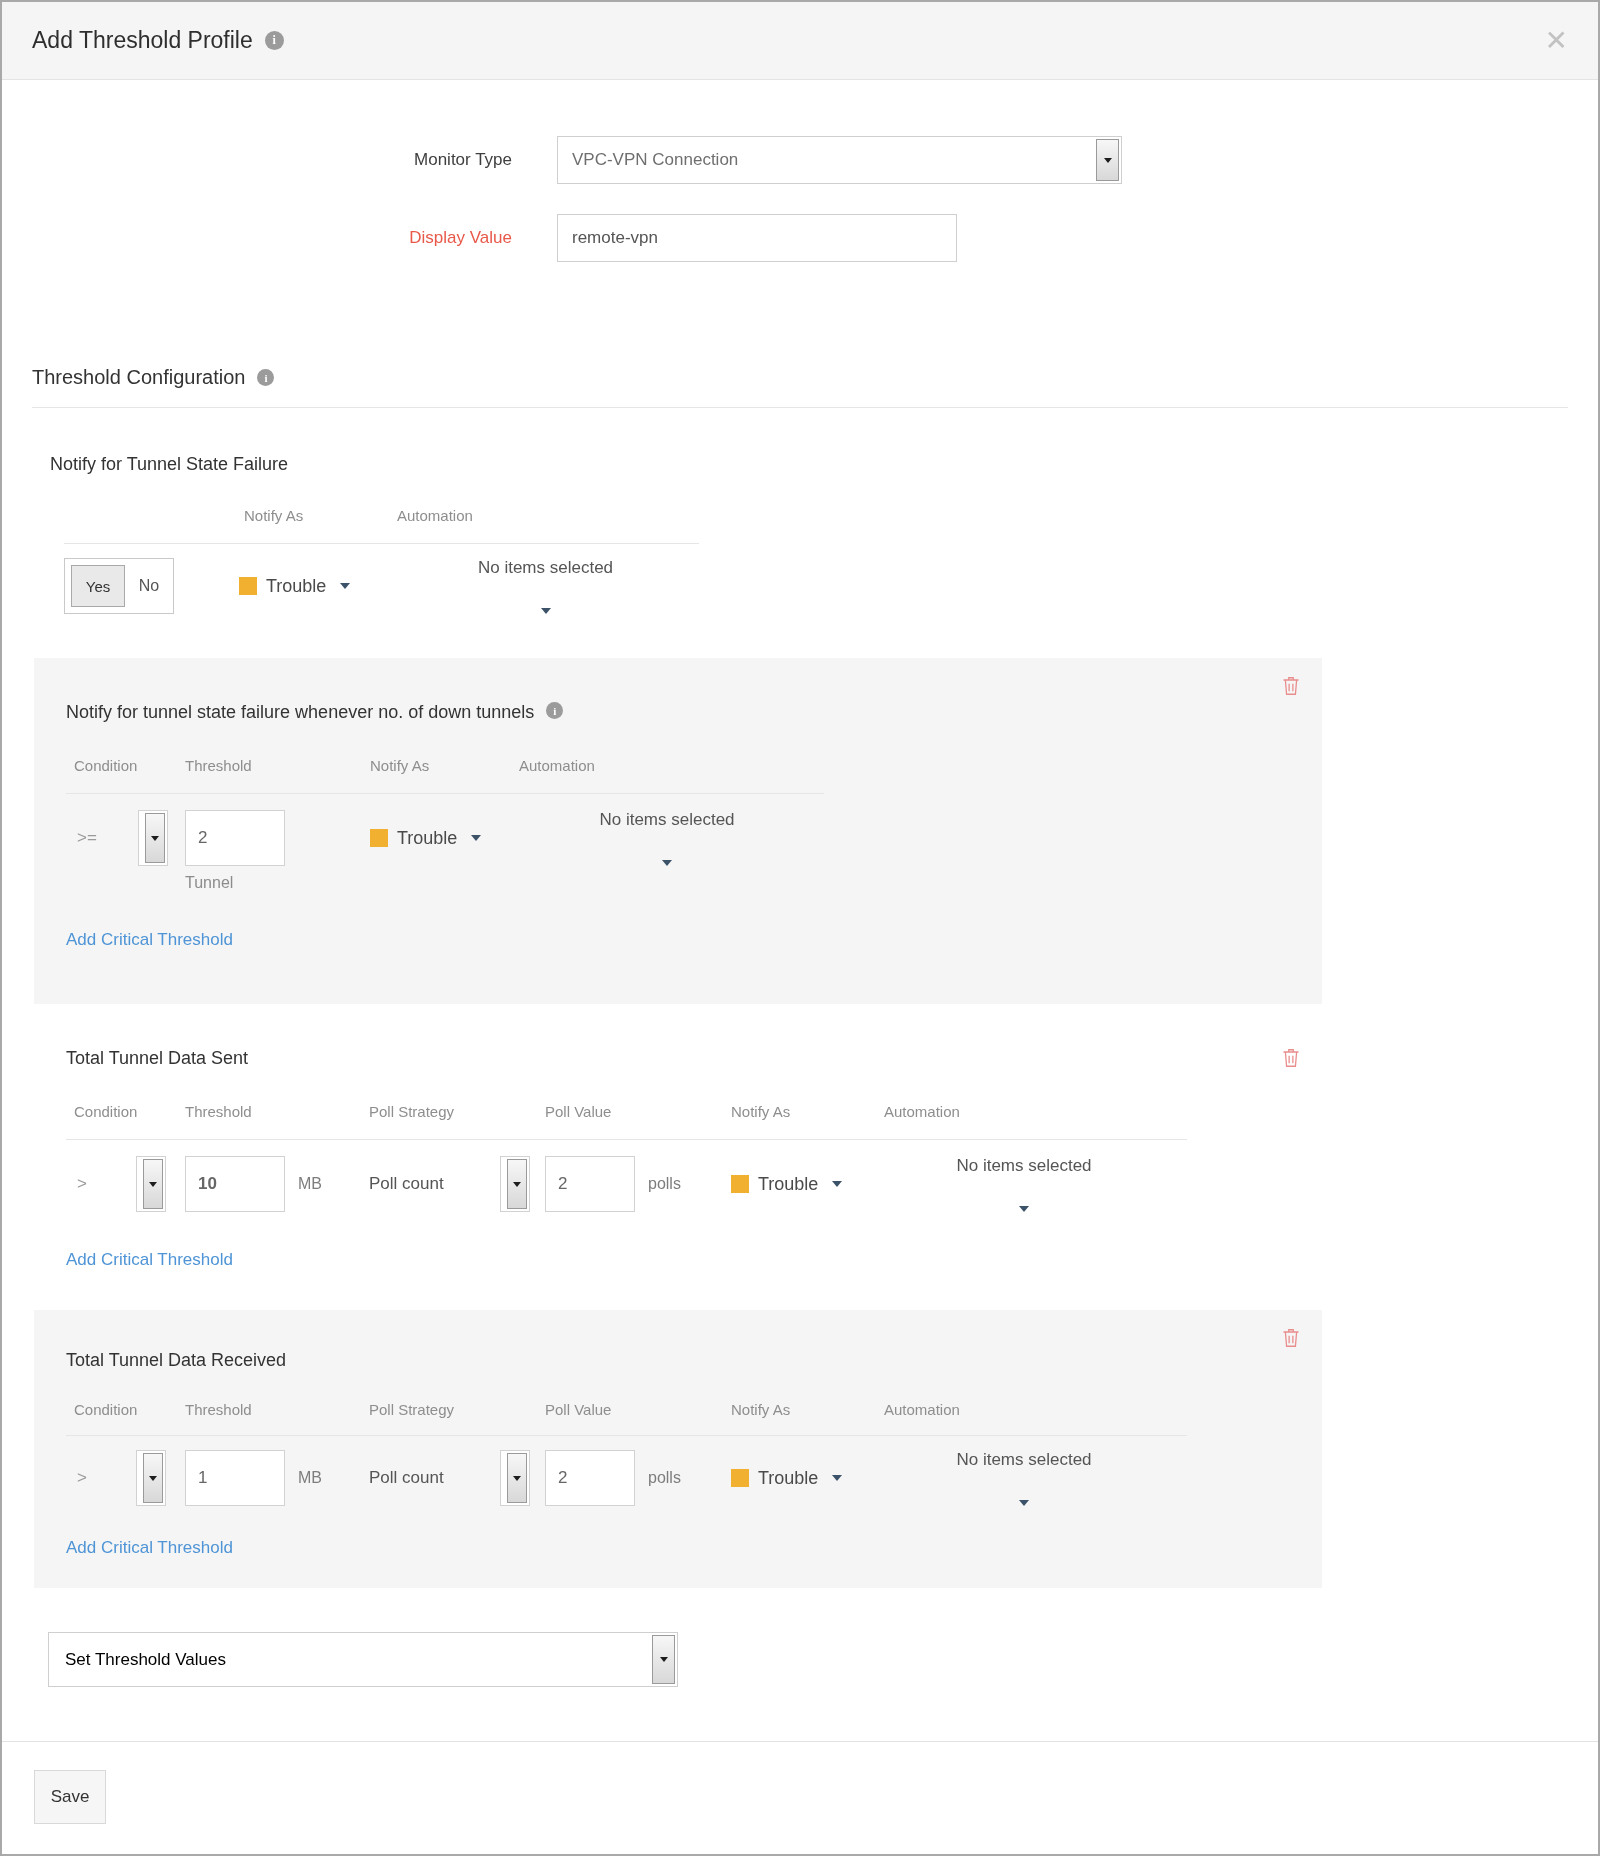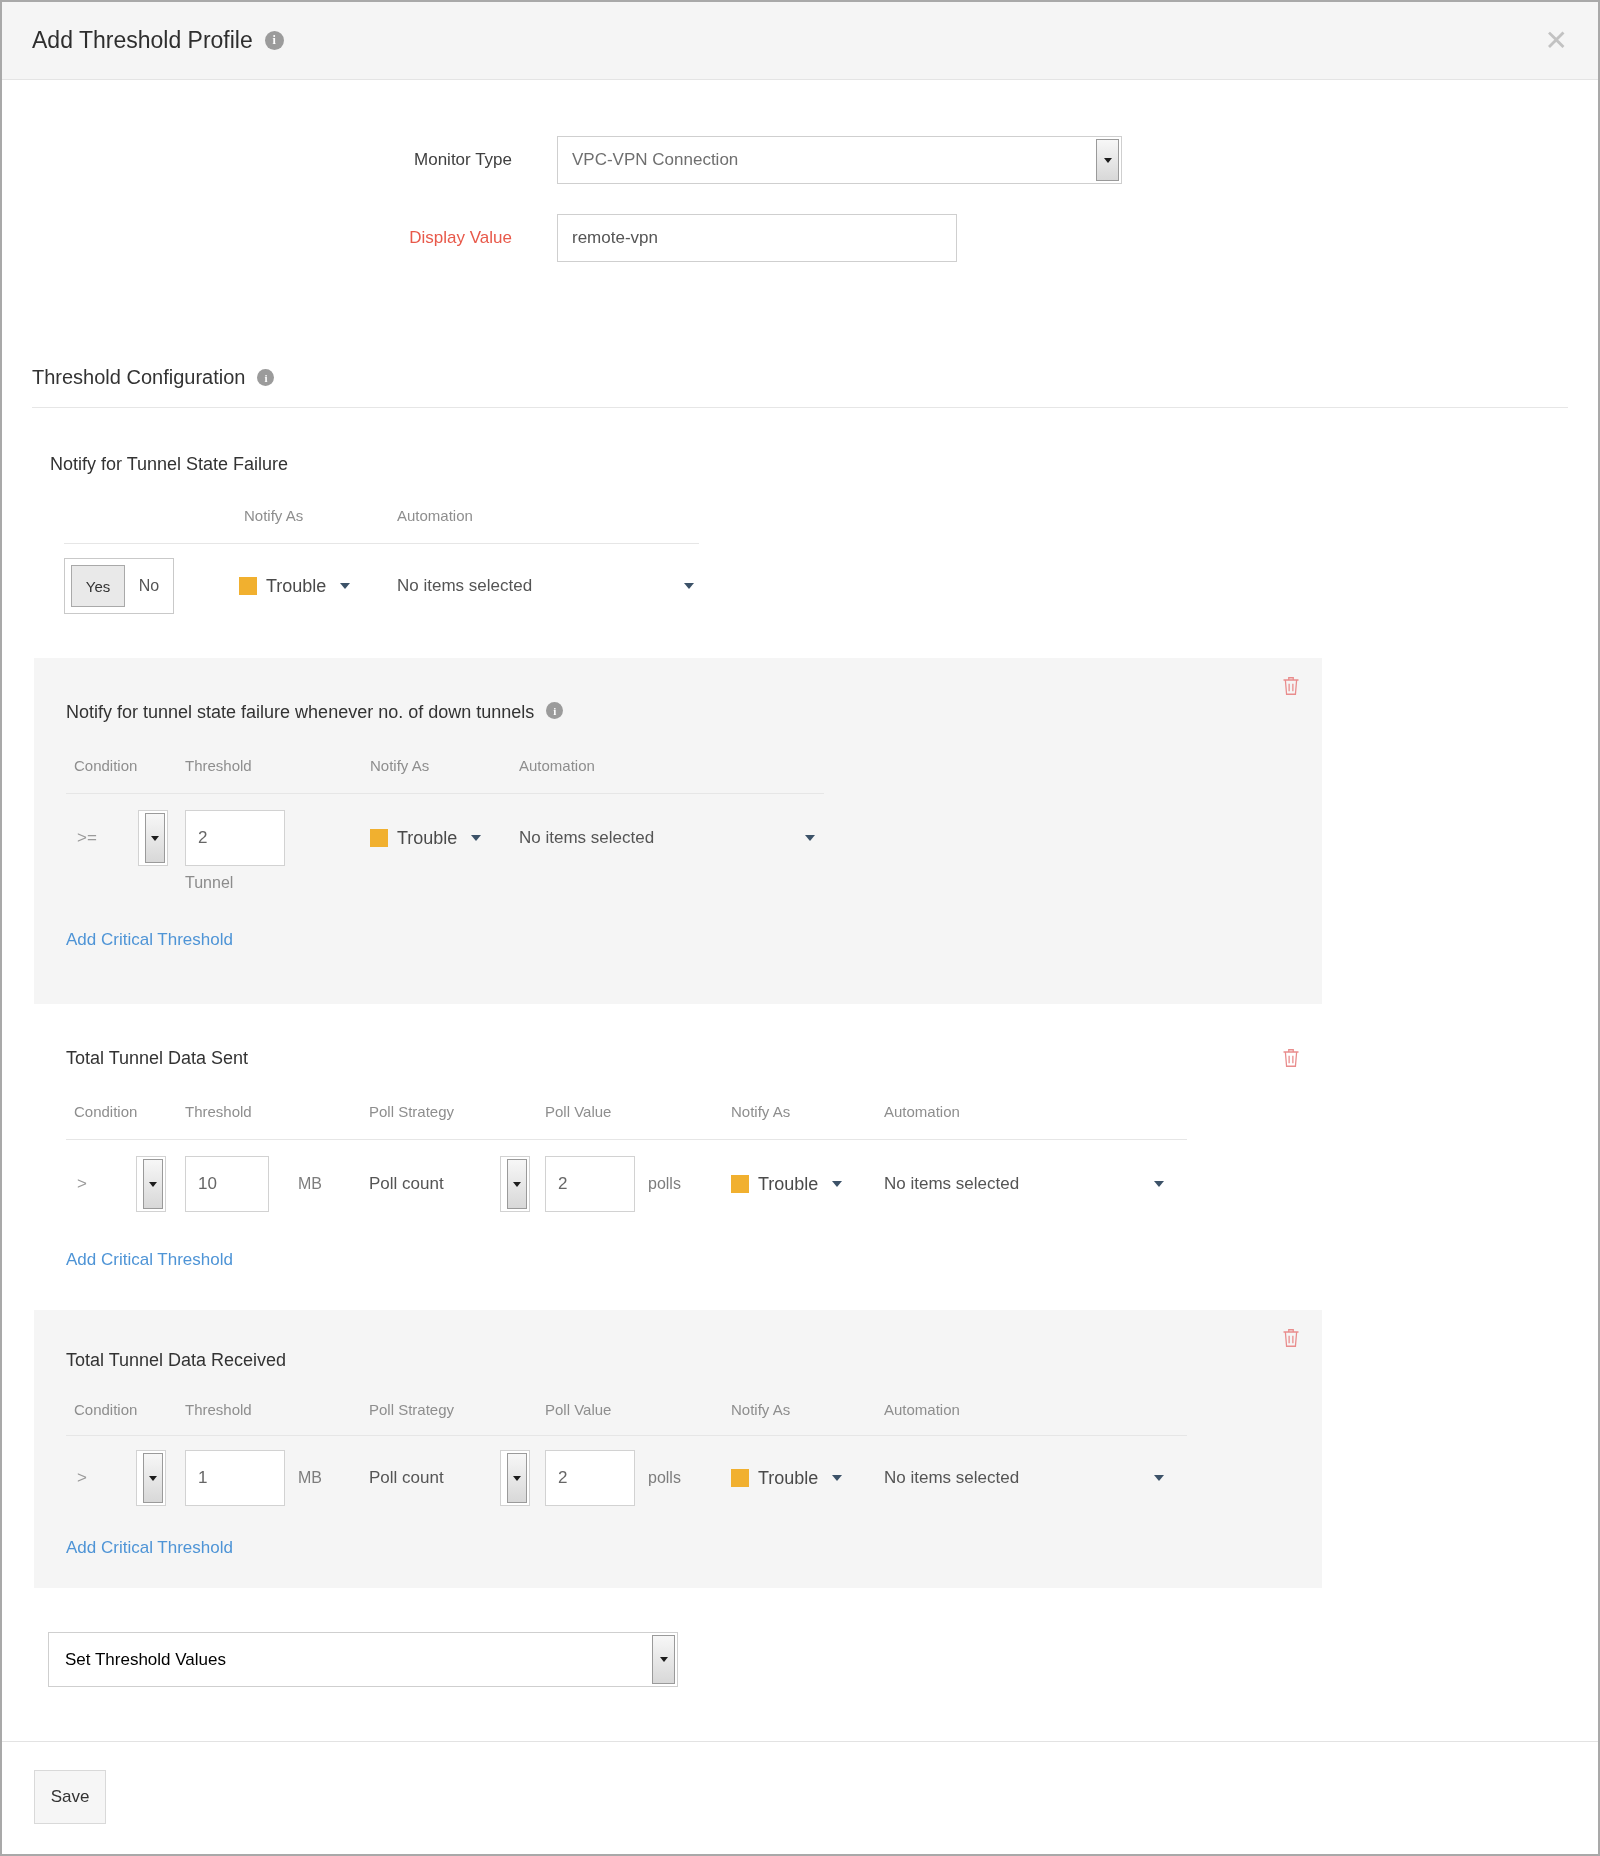--- a/index.html
+++ b/index.html
@@ -66,21 +66,21 @@
   
   .trouble { display:flex; align-items:center; height:56px; cursor:pointer; }
   .trouble .sq { width:18px; height:18px; background:var(--trouble,#F1B02F); flex:0 0 auto; }
   .trouble .t-label { margin-left:9px; font-size:18px; color:#4a4a4a; white-space:nowrap; }
   .caret { width:0; height:0; border-left:5px solid transparent; border-right:5px solid transparent;
            border-top:6px solid #3c5268; }
   .trouble .caret { margin-left:14px; }
 
   
   .automation { display:flex; align-items:center; justify-content:space-between; height:56px;
-                cursor:pointer; }
+                cursor:pointer;flex-direction:column; }
   .automation .a-label { font-size:17px; color:#555; white-space:nowrap; }
 
   
   .mini-select { display:flex; width:30px; height:56px; border:1px solid #d2d2d2; background:#fff;
                  padding:2px; justify-content:flex-end; cursor:pointer; }
   .mini-select .sel-btn { width:20px; margin:0; height:100%; }
 
   .num-input { height:56px; border:1px solid #d2d2d2; font-size:17px; color:#666; padding:0 12px;
                font-family:inherit; background:#fff; }
   .unit { font-size:16px; color:#7d7d7d; }
@@ -233,21 +233,21 @@
       <span style="left:818px;">Automation</span>
     </div>
     <div class="hr p-hr" style="width:1121px;"></div>
     <div class="row p-row">
       <div class="vc cond" style="left:11px;">&gt;</div>
       <div class="mini-select" style="left:70px;">
         <span class="sel-btn">
             <span class="arr"></span>
           </span>
       </div>
-      <input class="num-input" style="left: 119px; width: 84px;" type="text" value="10">
+      <input class="num-input" style="left: 119px; width: 100px; font-weight: bold;" type="text" value="10">
       <div class="vc unit" style="left:232px;">MB</div>
       <div class="vc plain-sel-text" style="left:303px;">Poll count</div>
       <div class="mini-select" style="left:434px;">
         <span class="sel-btn">
             <span class="arr"></span>
           </span>
       </div>
       <input class="num-input" style="left: 479px; width: 90px;" type="text" value="2">
       <div class="vc unit" style="left:582px;">polls</div>
       <div class="trouble" style="left:665px;">

